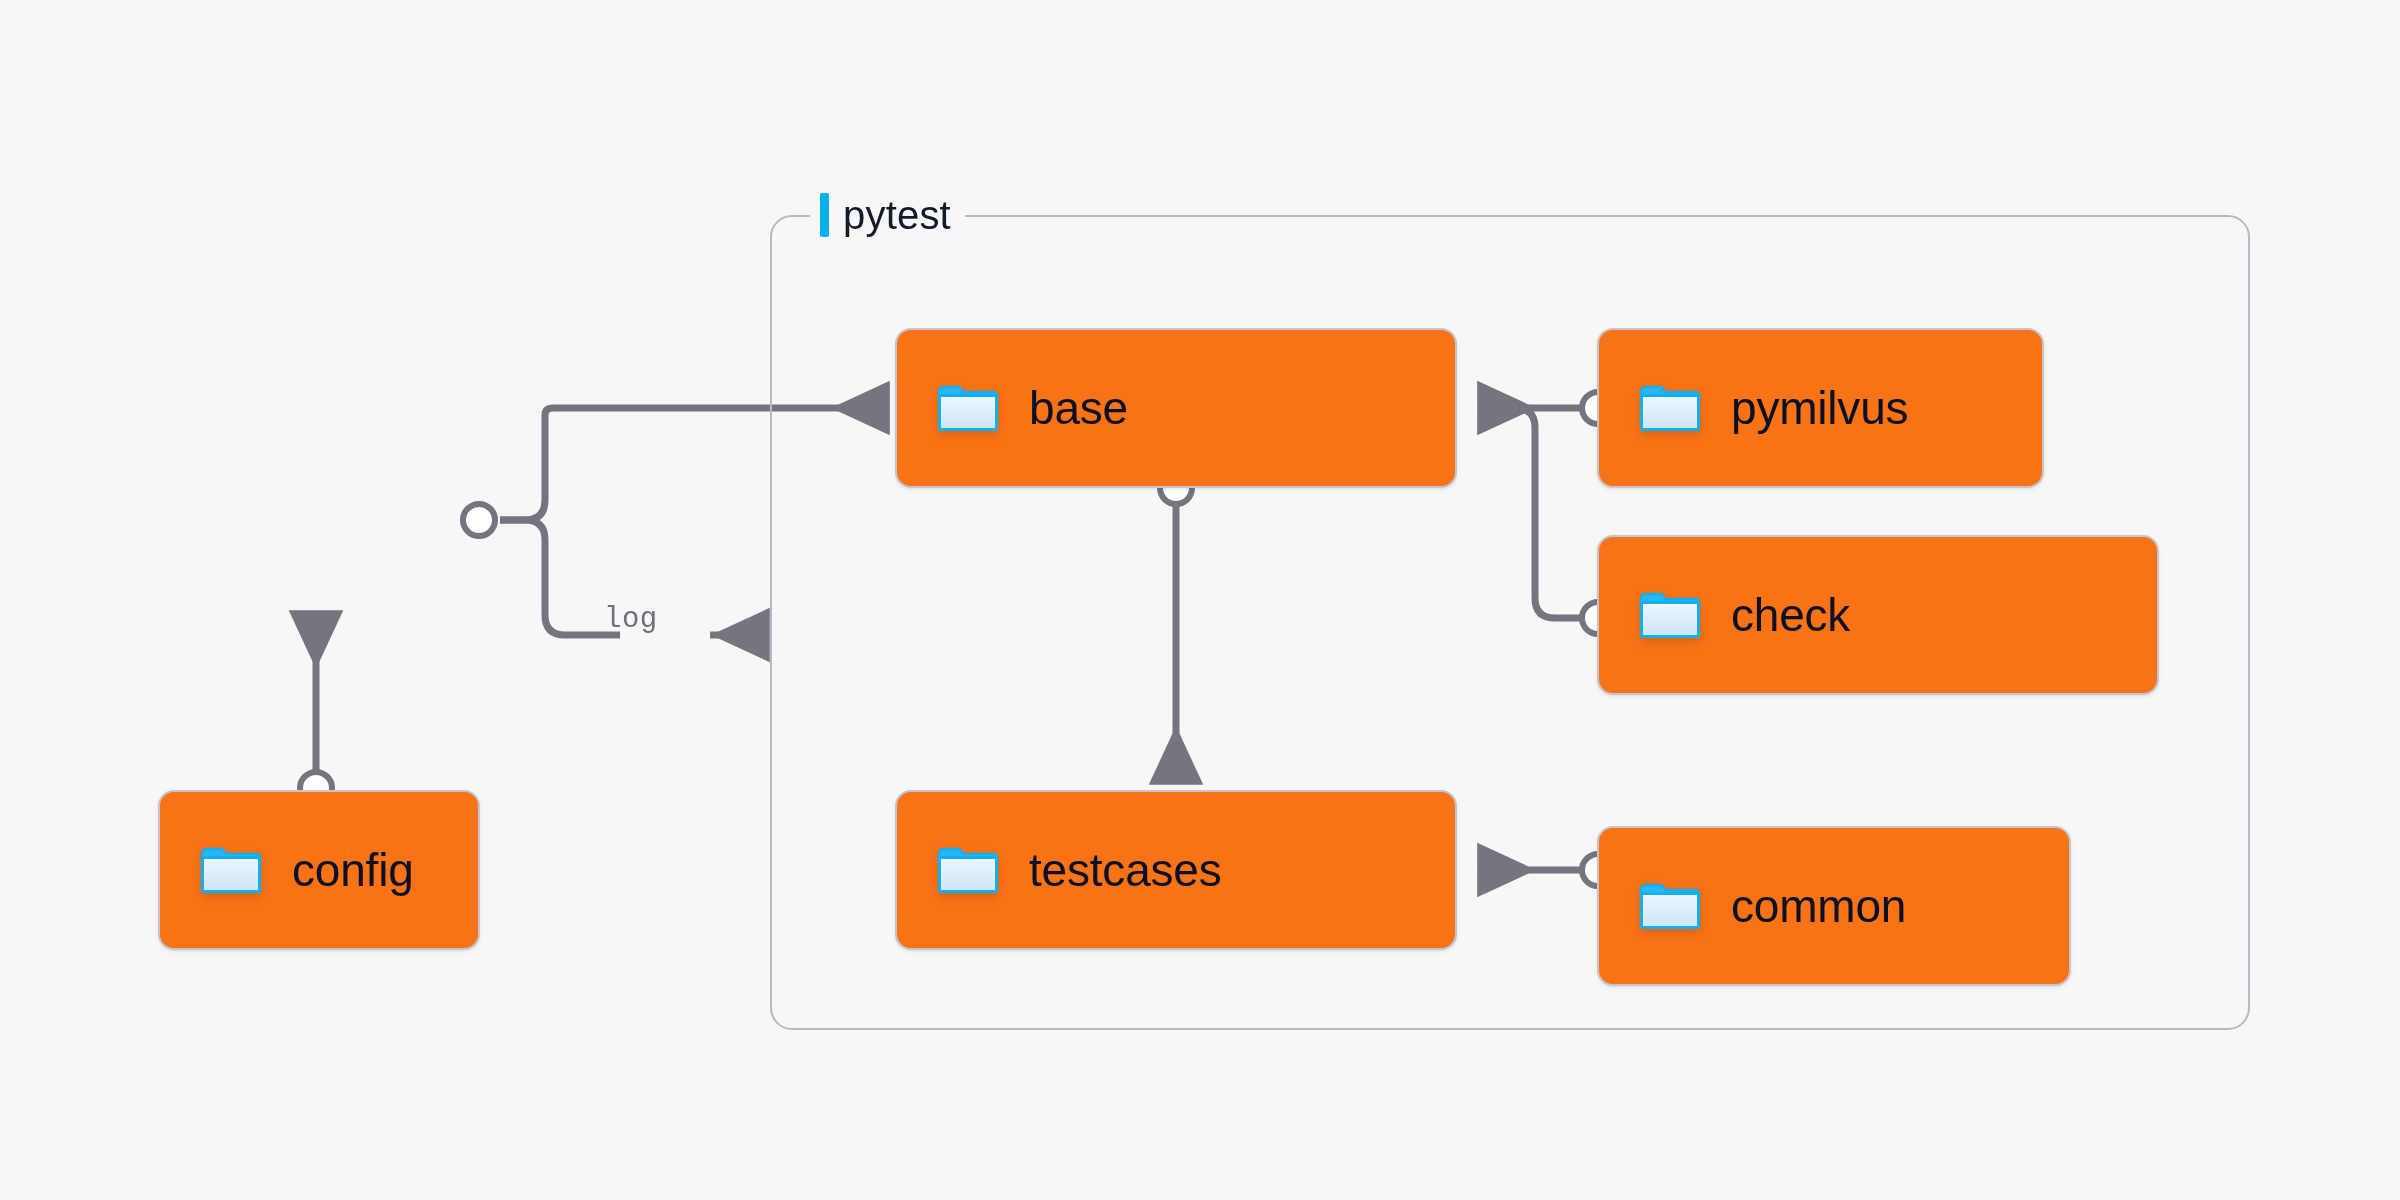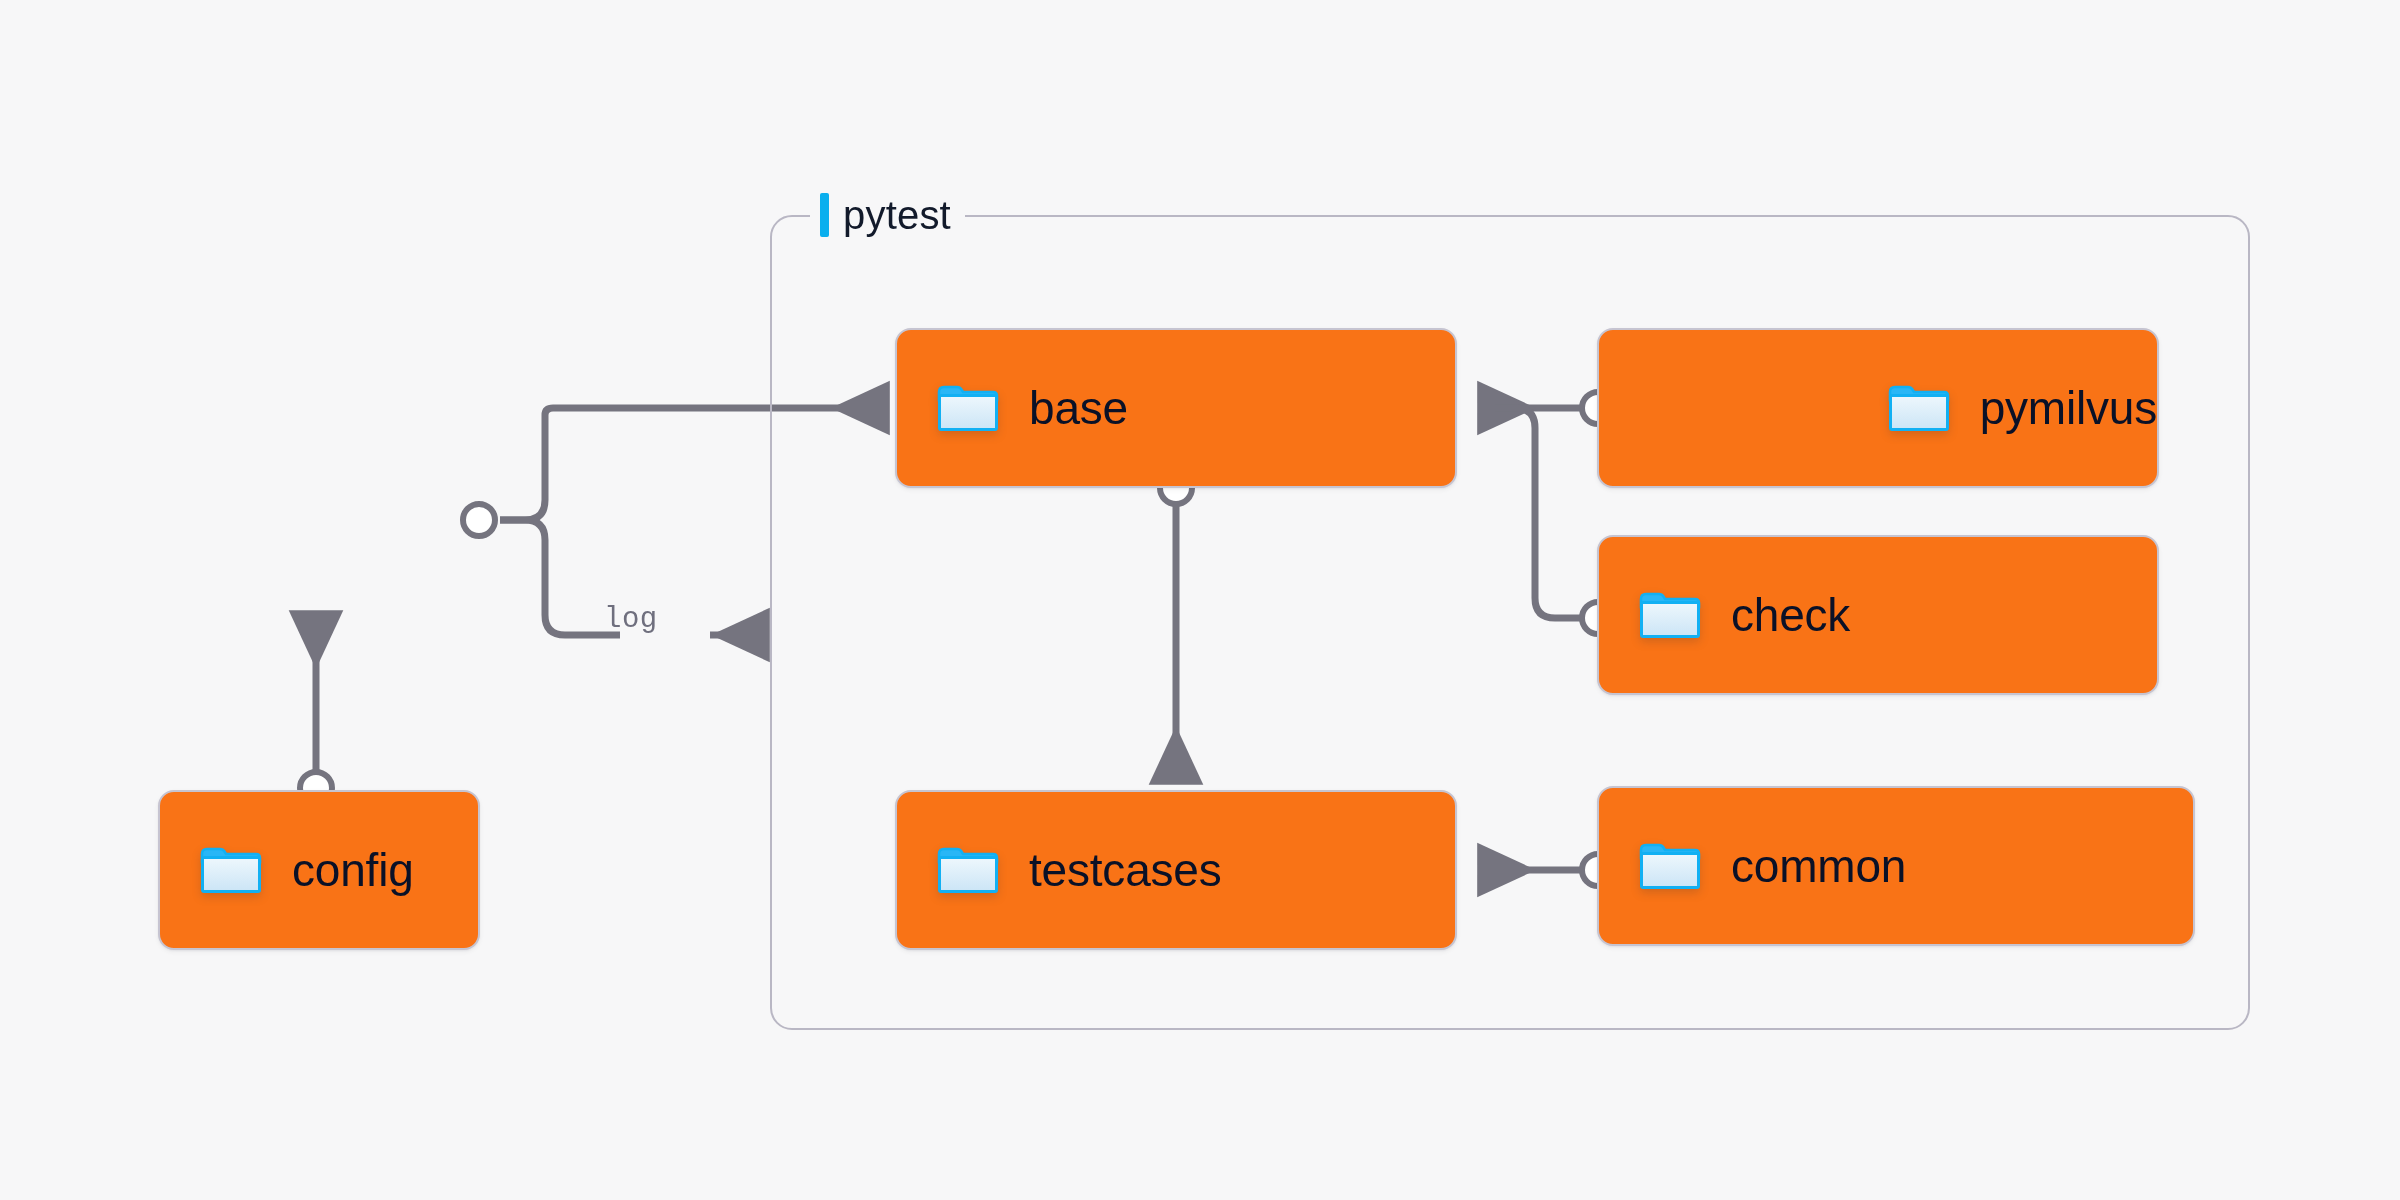--- a/index.html
+++ b/index.html
@@ -181,37 +181,37 @@
   </div>
 
   <div class="node" style="left:895px; top:790px; width:562px; height:160px;">
     <svg class="folder" viewBox="0 0 62 50" xmlns="http://www.w3.org/2000/svg">
       <path d="M2 9 q0-5 5-5 h13 q3 0 4.5 2.5 L26 9 h30 q4 0 4 4 v5 H2 z" fill="#29b6f6" stroke="#12b0f3" stroke-width="2.5" stroke-linejoin="round"></path>
       <rect x="2.5" y="12.5" width="57" height="34" rx="1.5" fill="url(#folderGrad)" stroke="#12b0f3" stroke-width="3"></rect>
     </svg>
     <span class="label">testcases</span>
   </div>
 
-  <div class="node" style="left:1597px; top:328px; width:562px; height:160px;justify-content:flex-end;">
+  <div class="node" style="left:1597px; top:328px; width:447px; height:160px;">
     <svg class="folder" viewBox="0 0 62 50" xmlns="http://www.w3.org/2000/svg">
       <path d="M2 9 q0-5 5-5 h13 q3 0 4.5 2.5 L26 9 h30 q4 0 4 4 v5 H2 z" fill="#29b6f6" stroke="#12b0f3" stroke-width="2.5" stroke-linejoin="round"></path>
       <rect x="2.5" y="12.5" width="57" height="34" rx="1.5" fill="url(#folderGrad)" stroke="#12b0f3" stroke-width="3"></rect>
     </svg>
     <span class="label">pymilvus</span>
   </div>
 
   <div class="node" style="left:1597px; top:535px; width:562px; height:160px;">
     <svg class="folder" viewBox="0 0 62 50" xmlns="http://www.w3.org/2000/svg">
       <path d="M2 9 q0-5 5-5 h13 q3 0 4.5 2.5 L26 9 h30 q4 0 4 4 v5 H2 z" fill="#29b6f6" stroke="#12b0f3" stroke-width="2.5" stroke-linejoin="round"></path>
       <rect x="2.5" y="12.5" width="57" height="34" rx="1.5" fill="url(#folderGrad)" stroke="#12b0f3" stroke-width="3"></rect>
     </svg>
     <span class="label">check</span>
   </div>
 
-  <div class="node" style="left:1597px; top:786px; width:598px; height:160px;">
+  <div class="node" style="left:1597px; top:826px; width:474px; height:160px;">
     <svg class="folder" viewBox="0 0 62 50" xmlns="http://www.w3.org/2000/svg">
       <path d="M2 9 q0-5 5-5 h13 q3 0 4.5 2.5 L26 9 h30 q4 0 4 4 v5 H2 z" fill="#29b6f6" stroke="#12b0f3" stroke-width="2.5" stroke-linejoin="round"></path>
       <rect x="2.5" y="12.5" width="57" height="34" rx="1.5" fill="url(#folderGrad)" stroke="#12b0f3" stroke-width="3"></rect>
     </svg>
     <span class="label">common</span>
   </div>
 
   <div class="edge-label" style="left:604px; top:603px;">log</div>
 
 </div>

